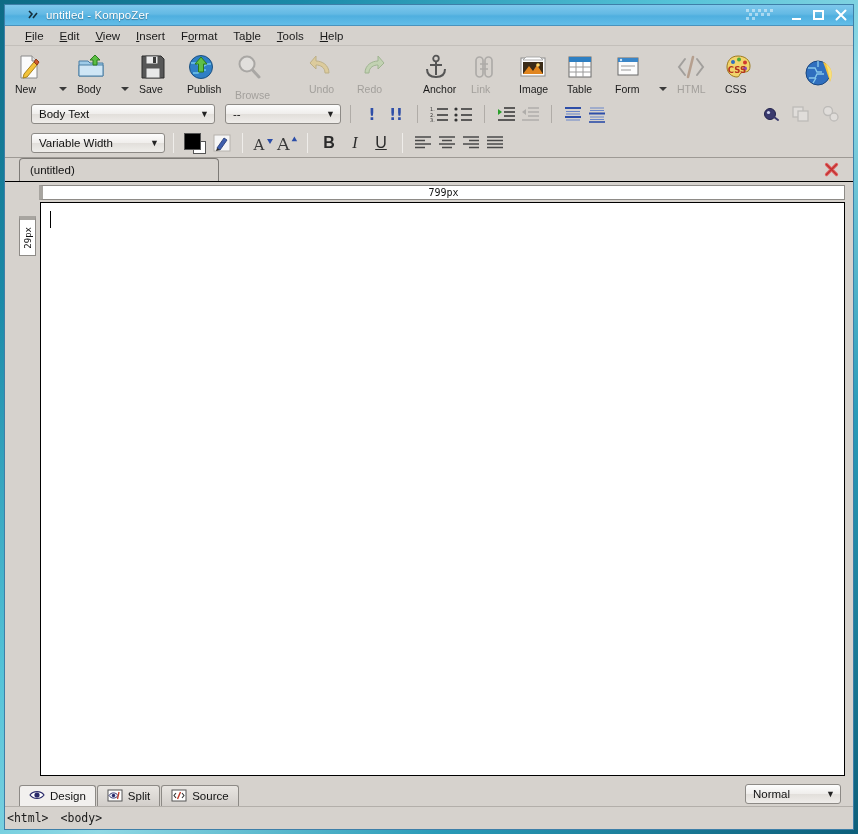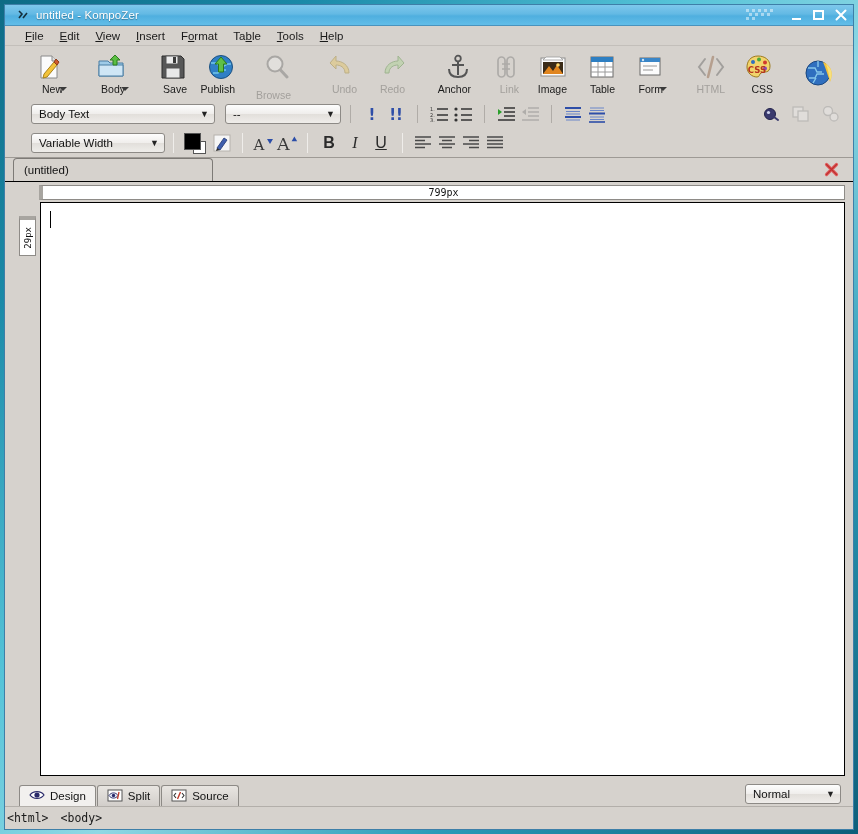--- a/index.html
+++ b/index.html
@@ -21,21 +21,21 @@
     border: 1px solid #3e7fa8;
     background: #d6d2cd;
     display: flex; flex-direction: column;
   }
 
   
   .titlebar {
     height: 21px;
     background: linear-gradient(to bottom, #7ec8ec 0%, #63b9e4 45%, #4fafdf 55%, #62bde8 100%);
     display: flex; align-items: center;
-    padding: 0 2px 0 11px;
+    padding: 0 2px 0 21px;
     border-bottom: 1px solid #4a93bd;
     position: relative;
   }
   .title-icon {
     width: 14px; height: 14px;
     margin-right: 6px;
     display: flex; align-items: center; justify-content: center;
     font-size: 11px; color: #17303c; font-weight: bold;
   }
   .title-text {
@@ -74,21 +74,21 @@
   
   .toolbar-main {
     height: 54px;
     background: #d6d2cd;
     display: flex; align-items: flex-start;
     padding: 4px 6px 0 10px;
     position: relative;
   }
   .tb-btn {
     width: 48px;
-    display: flex; flex-direction: column; align-items: flex-end;
+    display: flex; flex-direction: column; align-items: flex-start;
     padding-top: 2px;
   }
   .tb-btn.wide { width: 56px; gap: 6px; }
   .tb-ico { height: 30px; display:flex; align-items:center; justify-content:center; }
   .tb-label { font-size: 10.5px; color: #1a1a1a; margin-top: 1px; white-space: nowrap; }
   .tb-btn.disabled .tb-label { color: #a3a09c; }
   .tb-btn.disabled .tb-ico { opacity: .42; }
   .tb-caret {
     align-self: center; margin: 0 2px 0 -4px;
     width: 0; height: 0; position: relative; top: 14px;
@@ -143,21 +143,21 @@
     font-size: 15px; color: #2b2b2b;
   }
   .txt-btn.b { font-weight: bold; font-size: 16px; }
   .txt-btn.i { font-style: italic; font-family: "Liberation Serif", serif; font-size: 16px; }
   .txt-btn.u { text-decoration: underline; font-size: 16px; }
 
   
   .tabstrip {
     height: 24px; background: #d6d2cd;
     display: flex; align-items: flex-end;
-    padding-left: 8px; position: relative;
+    padding-left: 14px; position: relative;
     border-bottom: 1px solid #000;
   }
   .doc-tab {
     height: 23px; min-width: 200px;
     background: #d6d2cd;
     border: 1px solid #7d7a76; border-bottom: none;
     border-radius: 4px 4px 0 0;
     display: flex; align-items: center; padding: 0 10px;
     font-size: 11.5px; color: #111;
   }

